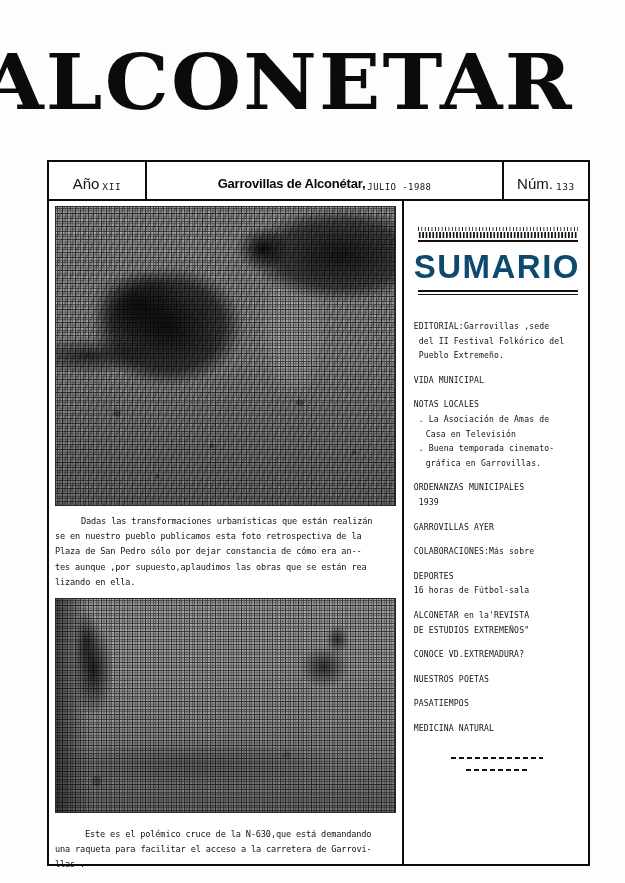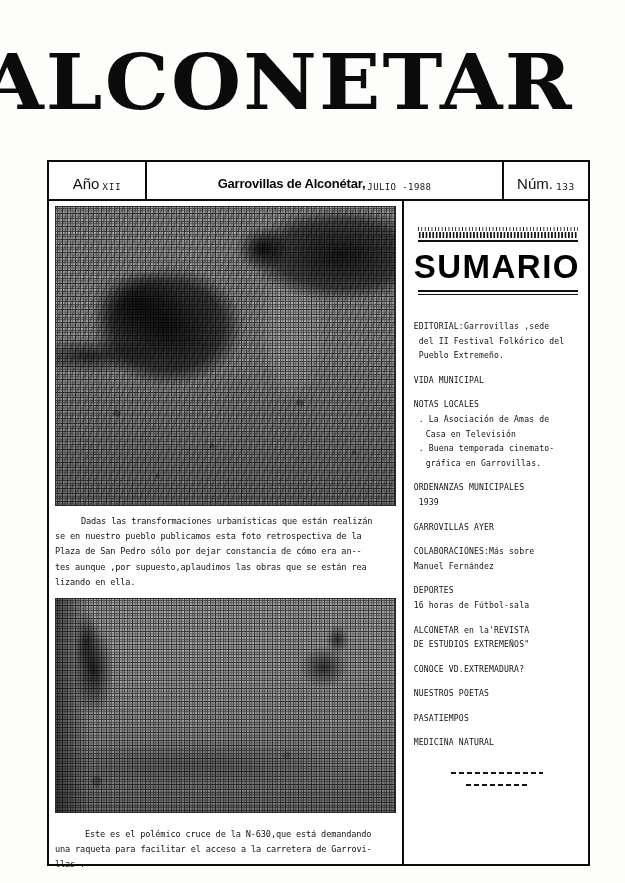--- a/index.html
+++ b/index.html
@@ -266,21 +266,21 @@
     height: 2px;
     background: #101010;
     margin: 2px 2px 0 4px;
   }
   #sumario-title {
     font-family: "Liberation Sans", sans-serif;
     font-weight: 700;
     font-size: 33px;
     letter-spacing: 1.5px;
     text-align: center;
-    color: #000000;
+    color: #0c4a6e;
     line-height: 42px;
     margin-top: 4px;
   }
   #sumario-rule-bottom {
     height: 2px;
     background: #101010;
     margin: 2px 2px 0 4px;
   }
   #sumario-rule-bottom2 {
     height: 1px;
@@ -395,21 +395,20 @@
         </div>
         <div class="sum-entry">
           <div class="sum-line">ORDENANZAS MUNICIPALES</div>
           <div class="sum-line sum-sub">1939</div>
         </div>
         <div class="sum-entry">
           <div class="sum-line">GARROVILLAS AYER</div>
         </div>
         <div class="sum-entry">
           <div class="sum-line">COLABORACIONES:Más sobre</div>
-          <div class="sum-line">Manuel Fernández</div>
         </div>
         <div class="sum-entry">
           <div class="sum-line">DEPORTES</div>
           <div class="sum-line">16 horas de Fútbol-sala</div>
         </div>
         <div class="sum-entry">
           <div class="sum-line">ALCONETAR en la'REVISTA</div>
           <div class="sum-line">DE ESTUDIOS EXTREMEÑOS"</div>
         </div>
         <div class="sum-entry">

